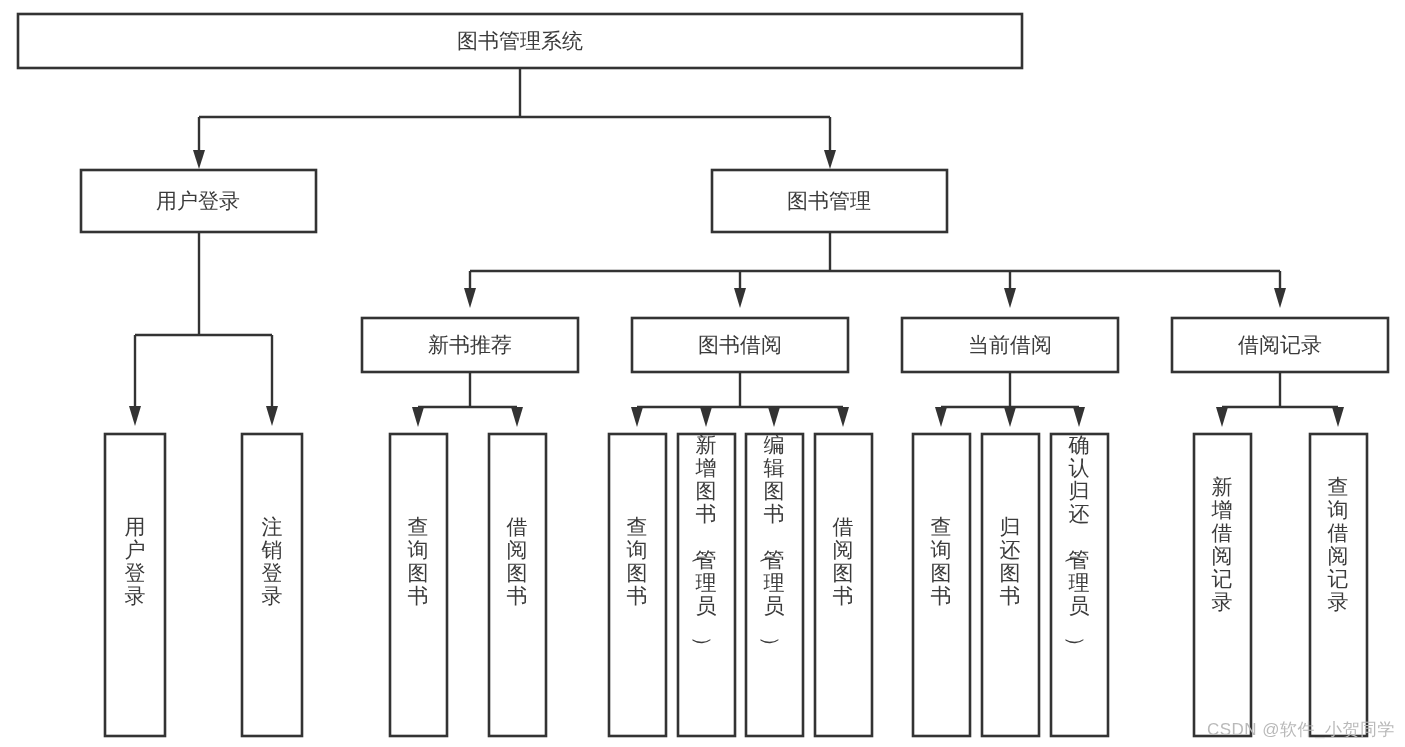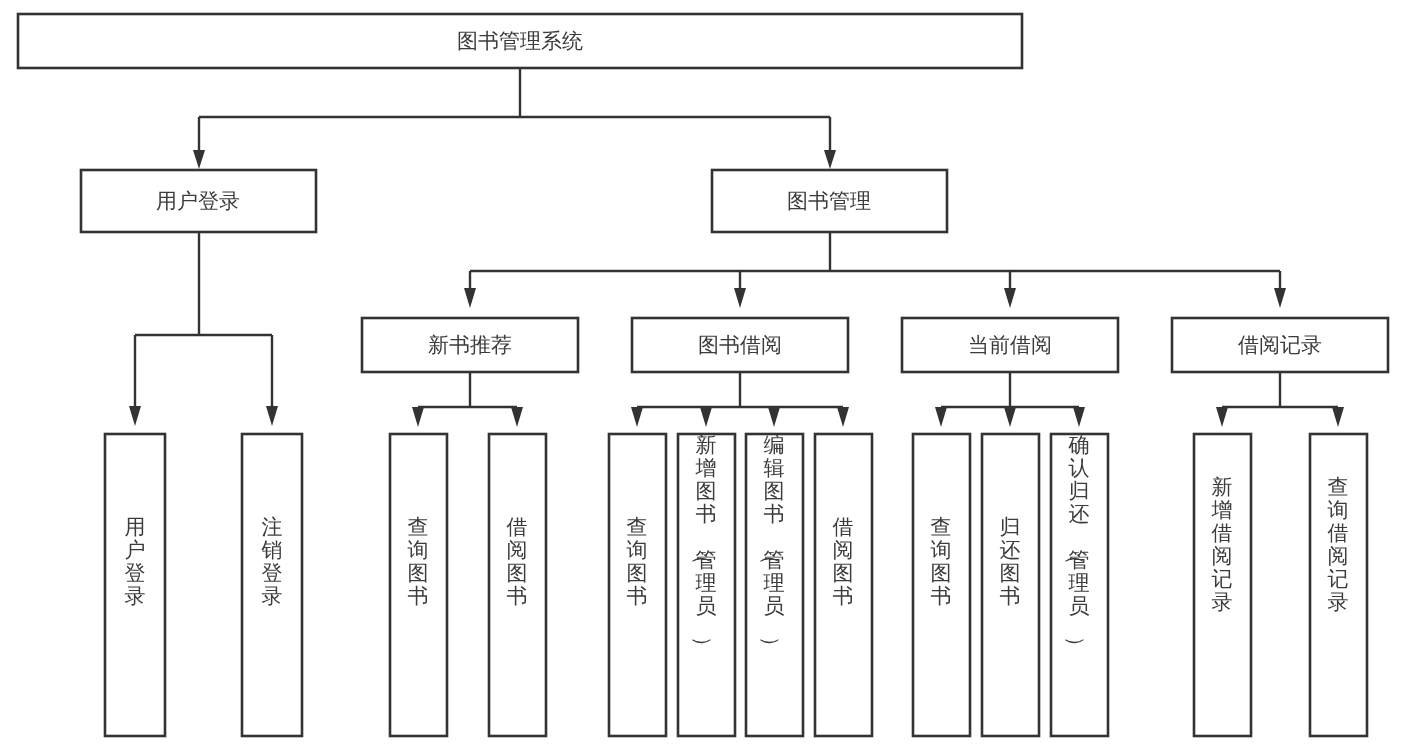--- a/index.html
+++ b/index.html
@@ -229,13 +229,14 @@
       <text class="node-label-vert" x="1222" y="494"><tspan x="1222" y="494">新</tspan><tspan x="1222" y="517">增</tspan><tspan x="1222" y="540">借</tspan><tspan x="1222" y="563">阅</tspan><tspan x="1222" y="586">记</tspan><tspan x="1222" y="609">录</tspan></text>
     </g>
 
     <g>
       <rect class="node-box" x="1310" y="434" width="57" height="302"></rect>
       <text class="node-label-vert" x="1338" y="494"><tspan x="1338" y="494">查</tspan><tspan x="1338" y="517">询</tspan><tspan x="1338" y="540">借</tspan><tspan x="1338" y="563">阅</tspan><tspan x="1338" y="586">记</tspan><tspan x="1338" y="609">录</tspan></text>
     </g>
 
   </svg>
 
+  <div class="watermark">CSDN @软件_小贺同学</div>
 </div>
 
 </body></html>

